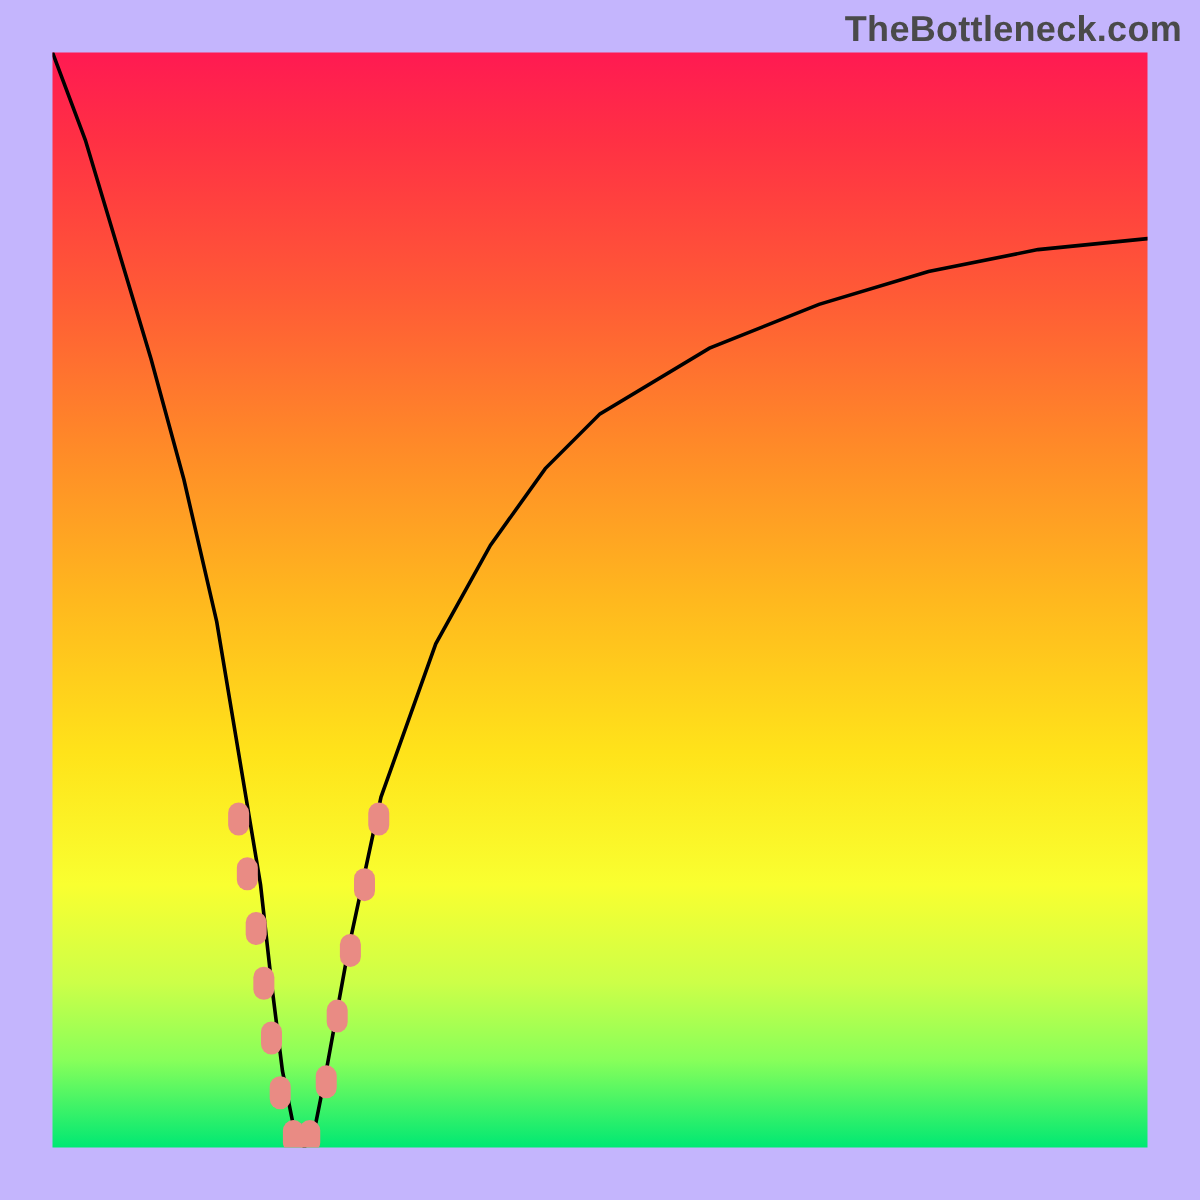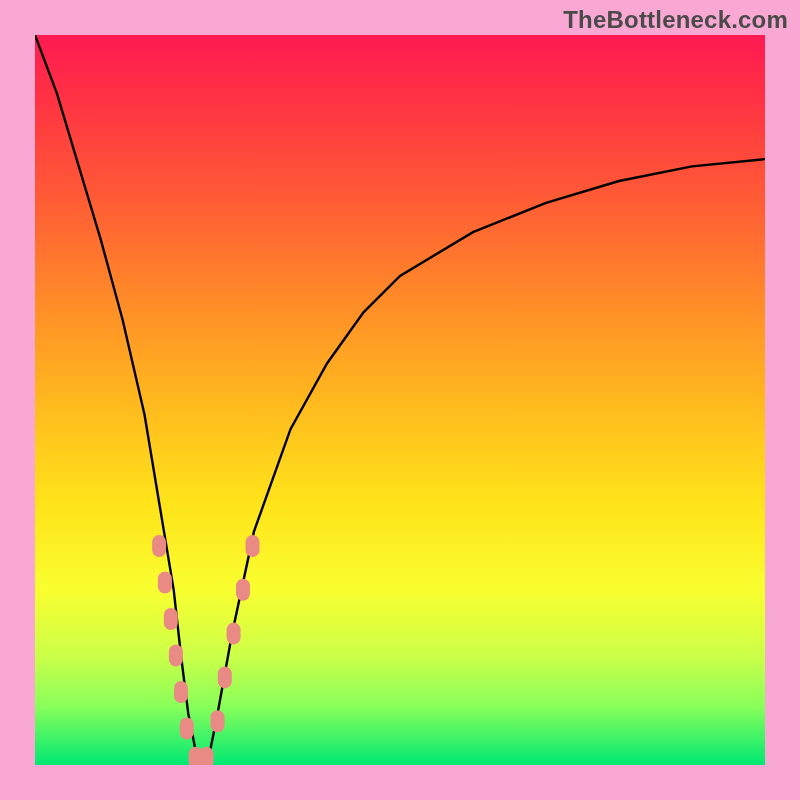--- a/index.html
+++ b/index.html
@@ -8,21 +8,21 @@
     width: 800px;
     height: 800px;
     overflow: hidden;
     background: #000;
     font-family: Arial, Helvetica, sans-serif;
   }
   .stage {
     position: relative;
     width: 800px;
     height: 800px;
-    background: #f9a8d4;
+    background: #c4b5fd;
   }
   .plot {
     position: absolute;
     left: 35px;
     top: 35px;
     width: 730px;
     height: 730px;
     background: linear-gradient(to bottom,
       #ff1a52 0%,
       #ff3044 8%,

